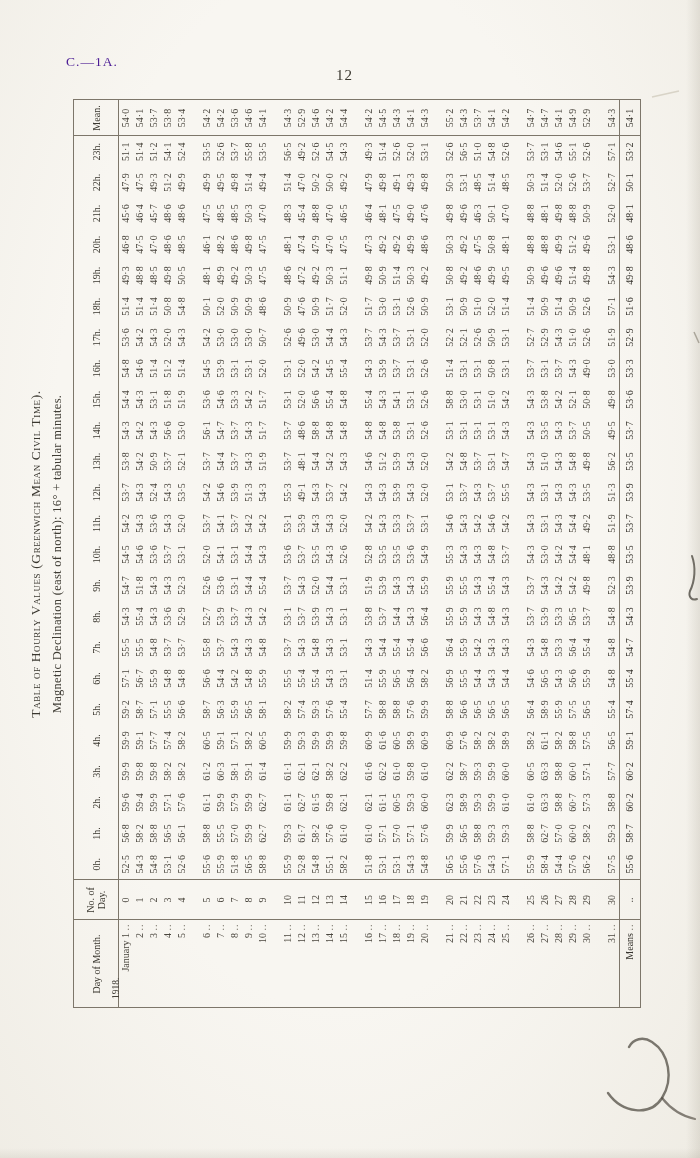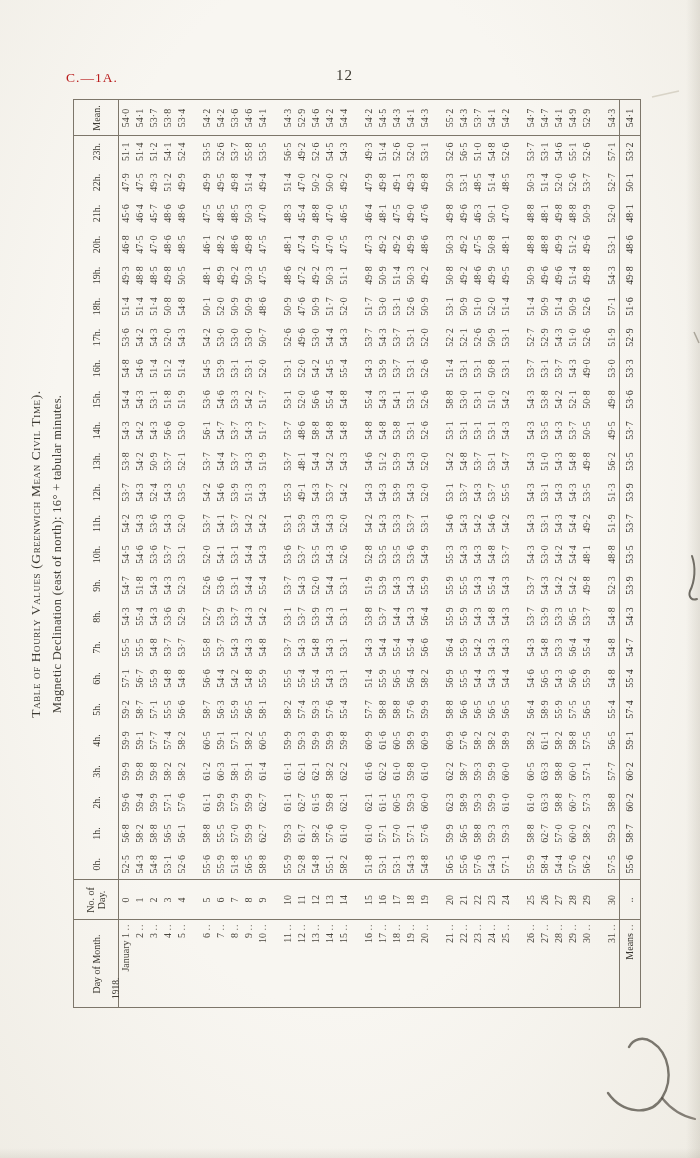--- a/index.html
+++ b/index.html
@@ -18,21 +18,21 @@
   .edge-shade{
     position:absolute;top:0;right:0;width:14px;height:1158px;
     background:linear-gradient(to right, rgba(180,174,160,0), rgba(170,163,148,.25));
     pointer-events:none;
   }
   .bottom-shade{
     position:absolute;left:0;bottom:0;width:700px;height:10px;
     background:linear-gradient(to bottom, rgba(180,174,160,0), rgba(170,163,148,.18));
   }
   .page-ref{
-    position:absolute;left:66px;top:70px;font-size:13.5px;letter-spacing:1px;color:#b91c1c;
+    position:absolute;left:66px;top:54px;font-size:13.5px;letter-spacing:1px;color:#4c1d95;
   }
   .page-num{
     position:absolute;left:336px;top:67px;font-size:15px;letter-spacing:1px;color:#3a372f;
   }
   
   .rot-wrap{
     position:absolute;left:25px;top:99px;width:616px;height:910px;
   }
   .rot{
     width:910px;height:616px;

